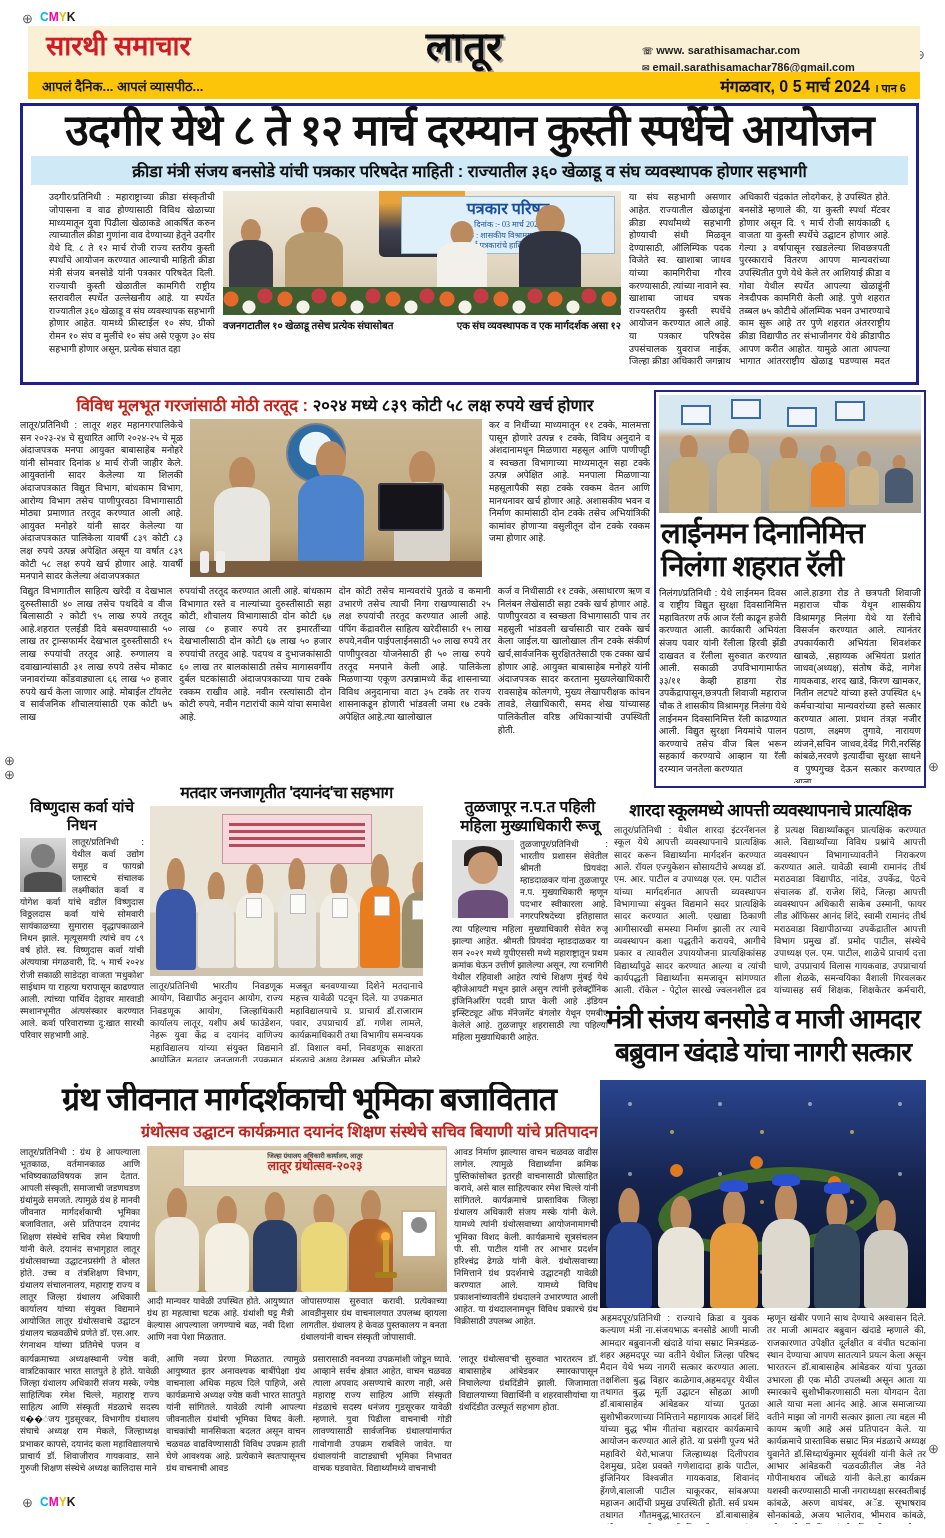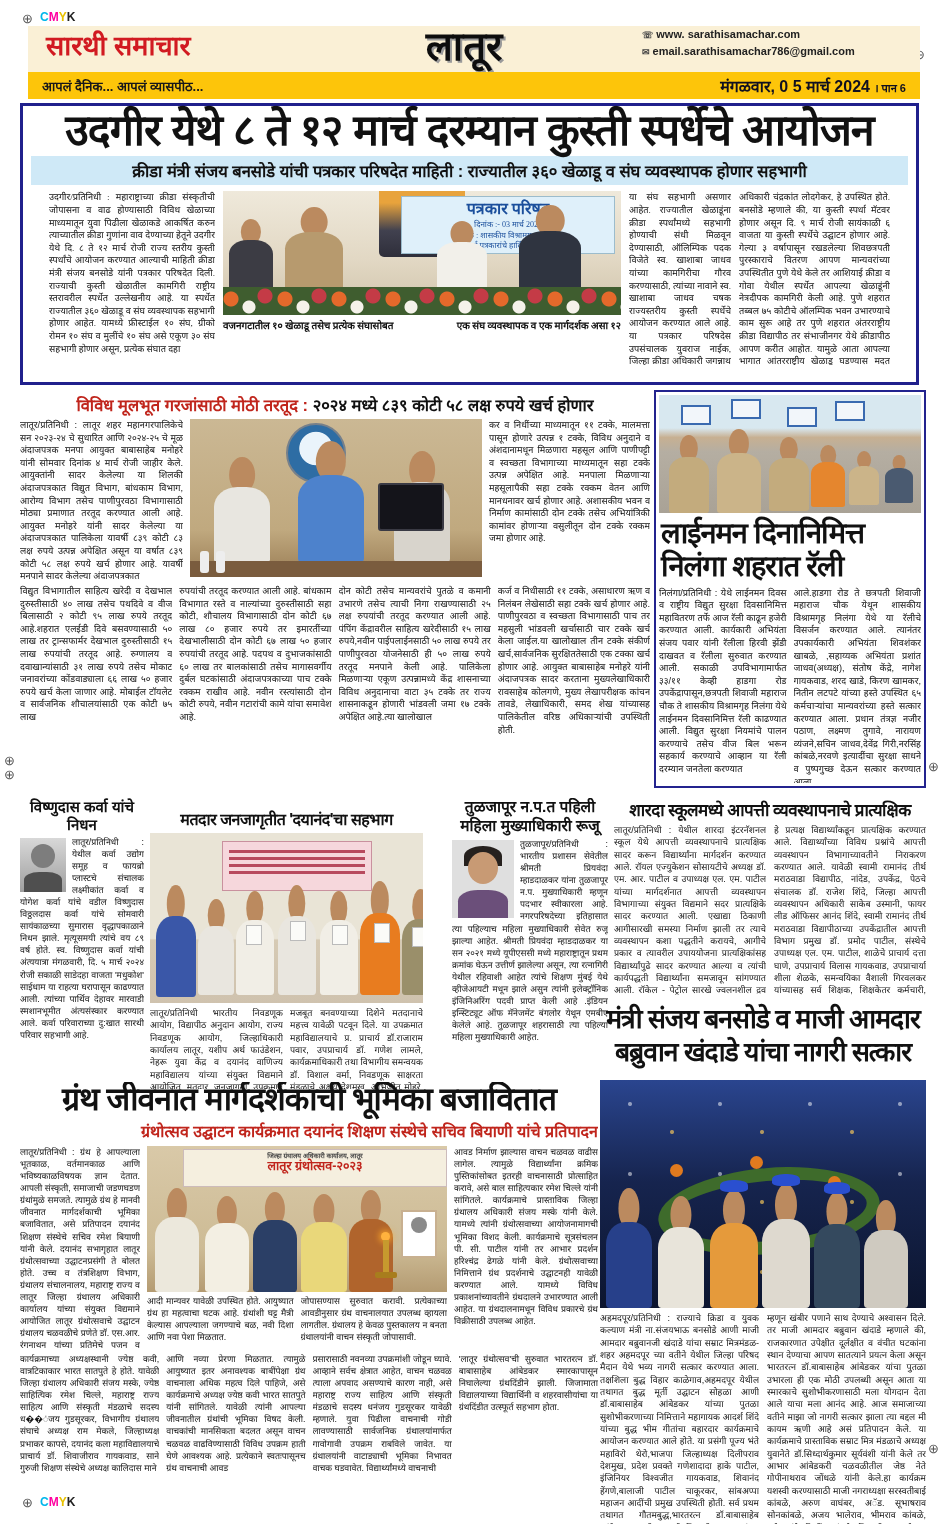--- a/index.html
+++ b/index.html
@@ -8,21 +8,21 @@
   
   .reg{position:absolute;color:#555;font-size:13px;line-height:1;}
   .cmyk{position:absolute;font-size:12px;font-weight:bold;letter-spacing:0;}
   .cmyk .c{color:#00b7eb}.cmyk .m{color:#ff00a0}.cmyk .y{color:#e8c100}.cmyk .k{color:#222}
   
   .mast{position:absolute;left:28px;top:26px;width:892px;height:46px;background:#faf0d6;
         display:flex;align-items:flex-start;}
   .brand{color:#d11a21;font-size:27px;font-weight:800;padding-left:18px;width:240px;}
   .city{flex:1;text-align:center;font-size:40px;font-weight:800;color:#0d0d0d;
         text-shadow:2px 2px 0 #9a9a9a;line-height:1;}
-  .contact{width:270px;font-size:11px;font-weight:bold;color:#222;line-height:1.5;padding-right:8px;}
+  .contact{width:270px;font-size:11px;font-weight:bold;color:#222;line-height:1.5;padding-right:8px;margin-top:16px;}
   .contact .ic{font-size:9px;color:#444;margin-right:3px;}
   .band{position:absolute;left:28px;top:72px;width:892px;height:27px;background:#fdc50a;
         display:flex;align-items:center;justify-content:space-between;padding:0 14px;box-sizing:border-box;}
   .tagline{font-size:13px;font-weight:bold;color:#17171a;}
   .dateline{font-size:16px;font-weight:800;color:#101020;}
   .dateline .pg{font-size:11px;font-weight:bold;}
   
   .a1{position:absolute;left:20px;top:103px;width:899px;height:282px;border:3px solid #20208c;
       background:#fff;box-sizing:border-box;}
   .a1 .hl{font-size:43px;font-weight:800;text-align:center;line-height:1.08;white-space:nowrap;
@@ -114,21 +114,21 @@
   
   .lman{position:absolute;left:654px;top:390px;width:272px;height:398px;border:2.5px solid #23238e;
         box-sizing:border-box;padding:3px;background:#fff;}
   .lman .hl{font-size:29px;font-weight:800;line-height:1.15;margin:4px 2px 3px 2px;letter-spacing:-1px;}
   .l-cols{display:flex;gap:7px;height:196px;}
   .l-cols .bt{flex:1;}
   
   .obit{position:absolute;left:20px;top:798px;width:124px;height:281px;overflow:hidden;}
   .obit .hl{font-size:15px;font-weight:800;text-align:center;line-height:1.2;margin-bottom:2px;}
   .obit .bt{font-size:8.8px;}
-  .voter{position:absolute;left:150px;top:808px;width:273px;height:281px;overflow:hidden;}
+  .voter{position:absolute;left:150px;top:781px;width:273px;height:281px;overflow:hidden;}
   .voter .hl{font-size:16px;font-weight:800;text-align:center;white-space:nowrap;overflow:hidden;
              margin-bottom:3px;letter-spacing:-0.5px;}
   .v-cols{display:flex;gap:7px;height:84px;margin-top:4px;}
   .v-cols .bt{flex:1;font-size:9px;}
   .tulja{position:absolute;left:452px;top:798px;width:156px;height:281px;overflow:hidden;}
   .tulja .hl{font-size:15.5px;font-weight:800;text-align:center;line-height:1.2;margin-bottom:3px;}
   .tulja .bt{font-size:8.8px;}
   .sharda{position:absolute;left:614px;top:798px;width:312px;height:202px;overflow:hidden;}
   .sharda .hl{font-size:17px;font-weight:800;text-align:center;white-space:nowrap;overflow:hidden;
               margin-bottom:3px;letter-spacing:-0.5px;}

